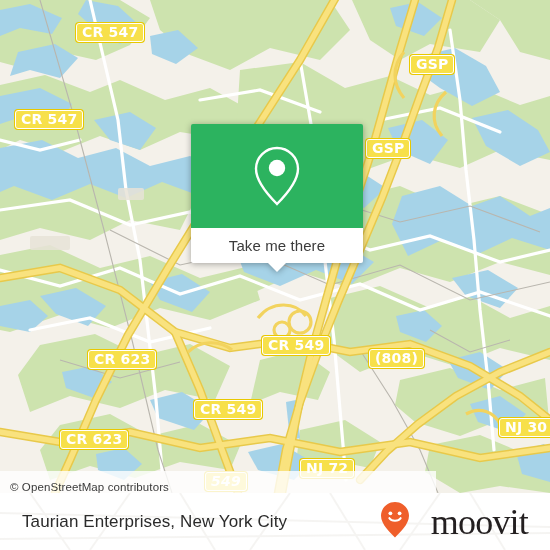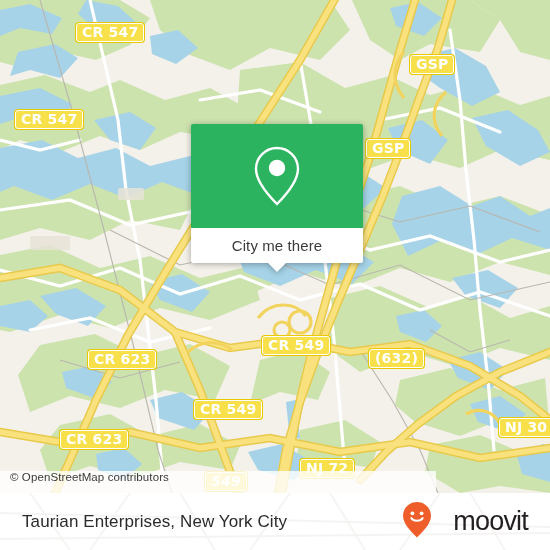--- a/index.html
+++ b/index.html
@@ -93,21 +93,21 @@
 
   
   #attribution {
     position: absolute;
     left: 0;
     bottom: 0;
     width: 436px;
     height: 22px;
     background: rgba(255,255,255,0.80);
     display: flex;
-    align-items: flex-start;
+    align-items: flex-end;
   }
   #attribution span {
     font-size: 11.5px;
     color: #3a3a3a;
     padding-left: 10px;
     letter-spacing: 0.1px;
   }
 
   
   #footer {
@@ -140,24 +140,24 @@
   }
   #brand {
     position: relative;
     z-index: 2;
     display: flex;
     align-items: center;
     padding-right: 22px;
   }
   #brand-mark { margin-right: 2px; display:block; }
   #brand-name {
-    font-size: 27px;
+    font-size: 36px;
     color: #231f20;
     letter-spacing: -0.8px;
-    font-family: Liberation Sans, sans-serif;
+    font-family: Liberation Serif, serif;
     line-height: 1;
     margin-left: 19px;
   }
 </style>
 </head>
 <body>
 
 <div id="app">
 
   <div id="map">
@@ -270,38 +270,38 @@
         <rect x="214" y="126" width="22" height="10" rx="2"></rect>
       </g>
     </svg>
 
     <div class="shield" style="left:76px;  top:23px;">CR 547</div>
     <div class="shield" style="left:410px; top:55px;">GSP</div>
     <div class="shield" style="left:15px;  top:110px;">CR 547</div>
     <div class="shield" style="left:366px; top:139px;">GSP</div>
     <div class="shield" style="left:88px;  top:350px;">CR 623</div>
     <div class="shield" style="left:262px; top:336px;">CR 549</div>
-    <div class="shield" style="left:369px; top:349px;">(632)</div>
+    <div class="shield" style="left:369px; top:349px;">(808)</div>
     <div class="shield" style="left:194px; top:400px;">CR 549</div>
     <div class="shield" style="left:60px;  top:430px;">CR 623</div>
     <div class="shield" style="left:499px; top:418px;">NJ 30</div>
     <div class="shield" style="left:300px; top:459px;">NJ 72</div>
     <div class="shield" style="left:205px; top:472px;font-style:italic;">549</div>
 
     <div id="popup">
       <div id="popup-head">
         <span>
           <svg width="50" height="62" viewBox="0 0 50 62" xmlns="http://www.w3.org/2000/svg">
             <path d="M25 3 C13.5 3 4 12.3 4 23.8 C4 36.5 18.5 52.5 25 59 C31.5 52.5 46 36.5 46 23.8 C46 12.3 36.5 3 25 3 Z" fill="none" stroke="#ffffff" stroke-width="2.4"></path>
             <circle cx="25" cy="23" r="8.2" fill="#ffffff"></circle>
           </svg>
         </span>
       </div>
       <div id="popup-body">
-        <span id="popup-label">City me there</span>
+        <span id="popup-label">Take me there</span>
         <div id="popup-tail"></div>
       </div>
     </div>
 
     <div id="attribution">
       <span>© OpenStreetMap contributors</span>
     </div>
   </div>
 
   <div id="footer">

